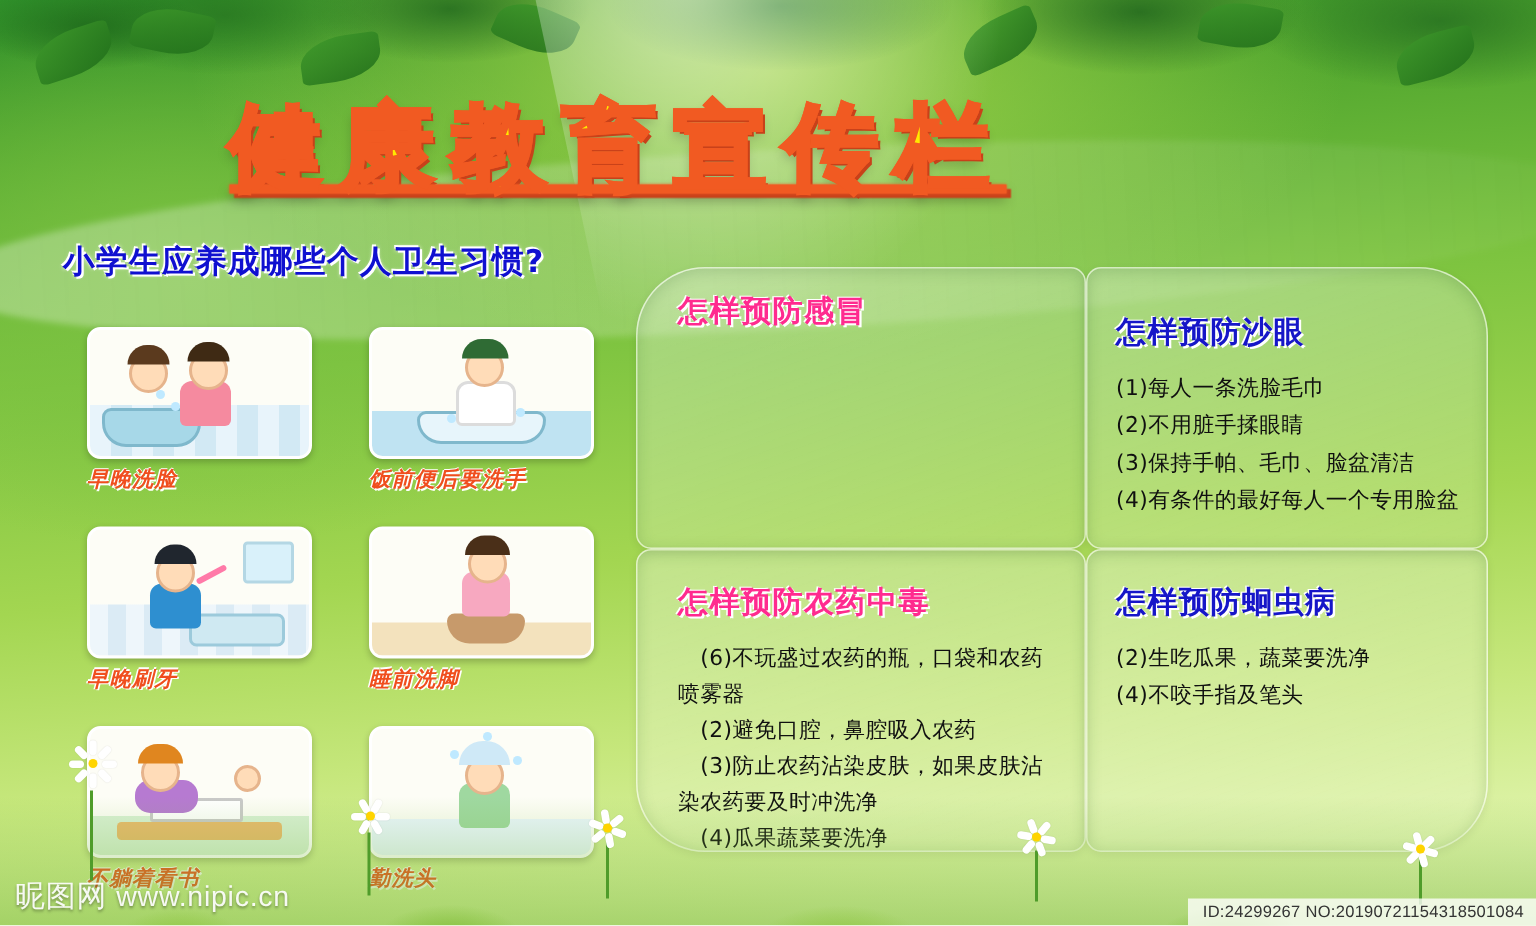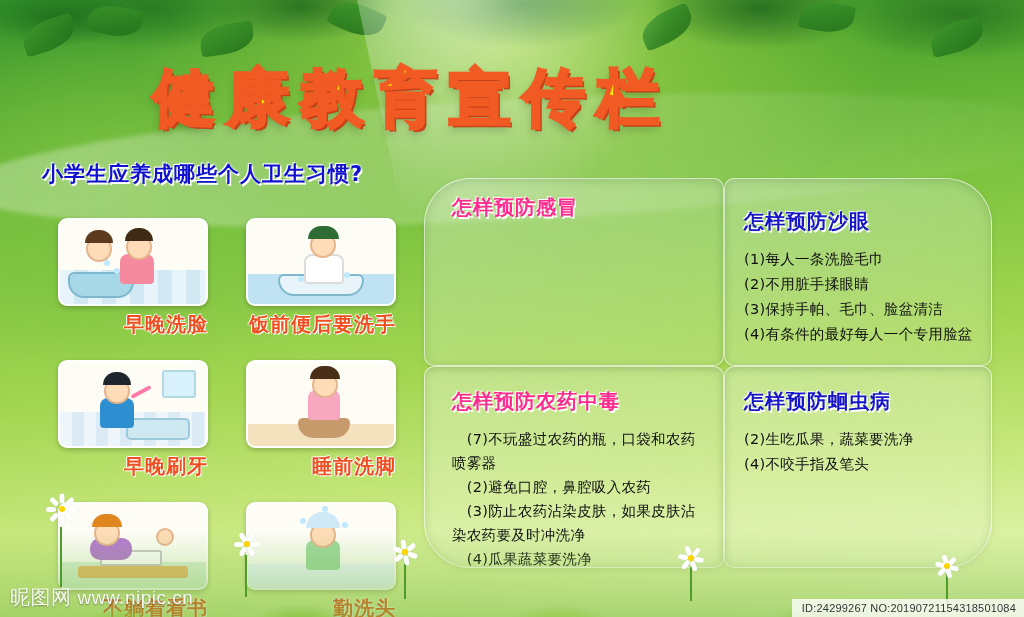--- a/index.html
+++ b/index.html
@@ -60,20 +60,21 @@
     font-weight: bold;
     font-size: 62px;
     letter-spacing: 12px;
     color: #ffe800;
     -webkit-text-stroke: 3px #f15a22;
     text-shadow:
       0 0 2px #f15a22,
       3px 3px 0 #c8411a,
       0 5px 8px rgba(0,0,0,.25);
     white-space: nowrap;
+    text-decoration: underline;
   }
 
   
   .left-head {
     position: absolute; top: 160px; left: 42px;
     font-family: "DejaVu Sans", sans-serif;
     font-weight: bold;
     font-size: 21px;
     letter-spacing: 1px;
     color: #1010d0;
@@ -93,27 +94,28 @@
     width: 150px; height: 88px;
     border-radius: 9px;
     background: #fdfdf6;
     border: 2px solid #ffffff;
     box-shadow: 0 2px 5px rgba(0,0,0,.22);
     position: relative;
     overflow: hidden;
   }
   .cap {
     margin-top: 5px;
-    text-align: right;
+    text-align: left;
     font-family: "DejaVu Sans", sans-serif;
     font-weight: bold;
-    font-size: 20px;
+    font-size: 14px;
     color: #f04e1e;
     text-shadow: 1px 1px 0 #fff, -1px 0 0 #fff, 0 -1px 0 #fff;
     letter-spacing: 1px;
+    font-style: italic;
   }
   
   .il { position:absolute; }
   .sink { left:8px; bottom:6px; width:66px; height:26px; background:#a7d8e8; border-radius:6px 6px 16px 16px; border:2px solid #7fb8cc;}
   .sink2 { left:74px; bottom:6px; width:64px; height:22px; background:#cfe9f2; border-radius:5px; border:2px solid #9ccadb;}
   .mirror { right:10px; top:8px; width:34px; height:28px; background:#d9f1fa; border:2px solid #b4d7e4; border-radius:3px;}
   .head { width:26px;height:26px;border-radius:50%;background:#ffdcb8;border:2px solid #e6b48c;}
   .hair { width:28px;height:13px;border-radius:14px 14px 0 0;}
   .body1 { width:34px;height:30px;border-radius:8px 8px 4px 4px;}
   .tile { left:0; bottom:0; width:150px; height:34px;
@@ -318,21 +320,21 @@
       <li>(1)每人一条洗脸毛巾</li>
       <li>(2)不用脏手揉眼睛</li>
       <li>(3)保持手帕、毛巾、脸盆清洁</li>
       <li>(4)有条件的最好每人一个专用脸盆</li>
     </ul>
   </div>
 
   <div class="blk" id="b3">
     <h3 class="h-pink">怎样预防农药中毒</h3>
     <ul>
-      <li>　(7)不玩盛过农药的瓶，口袋和农药喷雾器</li>
+      <li>　(6)不玩盛过农药的瓶，口袋和农药喷雾器</li>
       <li>　(2)避免口腔，鼻腔吸入农药</li>
       <li>　(3)防止农药沾染皮肤，如果皮肤沾染农药要及时冲洗净</li>
       <li>　(4)瓜果蔬菜要洗净</li>
     </ul>
   </div>
 
   <div class="blk" id="b4">
     <h3 class="h-blue">怎样预防蛔虫病</h3>
     <ul>
       <li>(2)生吃瓜果，蔬菜要洗净</li>

